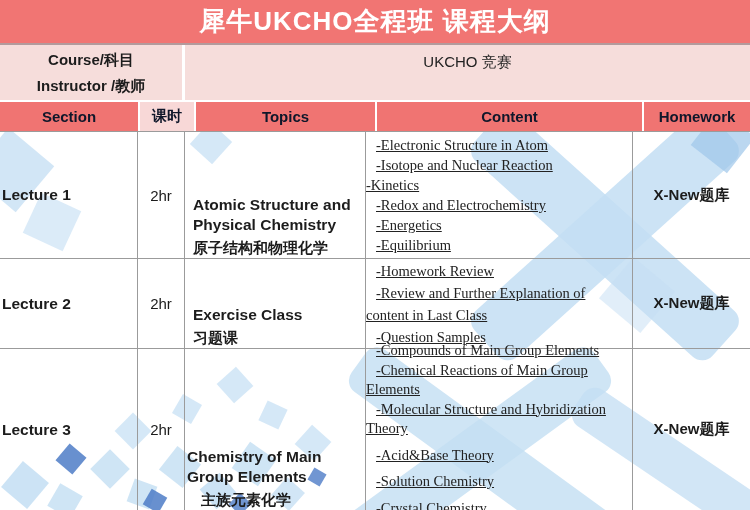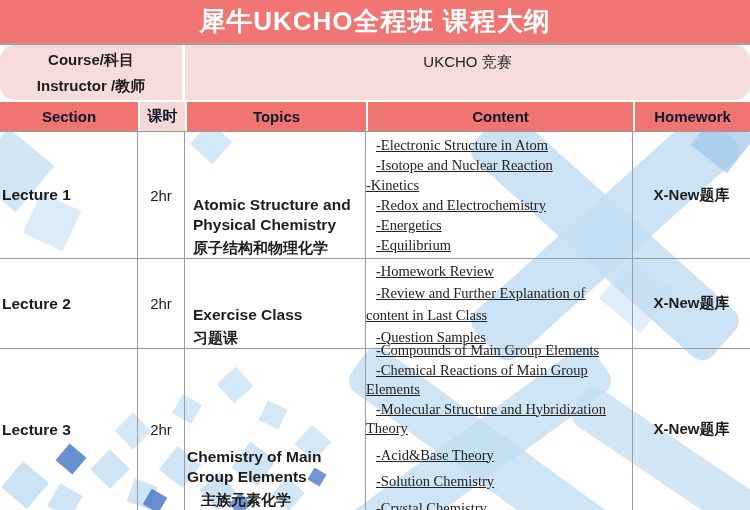--- a/index.html
+++ b/index.html
@@ -25,40 +25,40 @@
   #table { position:relative; z-index:1; width:750px; height:510px; display:flex; flex-direction:column; }
 
   
   .title-bar {
     height:45px; background:#f17573; border-bottom:2px solid #b39a9c;
     display:flex; align-items:center; justify-content:center;
   }
   .title-bar span { color:#ffffff; font-size:26px; font-weight:bold; letter-spacing:1px; }
 
   
-  .info { height:55px; display:flex; background:#f6dddb;border-radius:15px; }
+  .info { height:55px; display:flex; background:#f6dddb; }
   .info-left {
     width:185px; border-right:3px solid #ffffff;
     display:flex; flex-direction:column; justify-content:center; align-items:center;
     font-weight:bold; font-size:15px; line-height:26px;
   }
   .info-right {
     flex:1; display:flex; justify-content:center; align-items:flex-start;
     padding-top:8px; font-size:15px; color:#222;
   }
 
   
   .cols { height:31px; border-top:2px solid #ffffff; display:flex; }
   .cols > div {
     background:#f07472; display:flex; align-items:center; justify-content:center;
     font-weight:bold; font-size:15px; color:#0f172a;
   }
   .cols > div + div { border-left:2px solid #ffffff; }
   .col-section { width:138px; }
-  .col-hours   { width:47px; background:#f8d8d7 !important; }
+  .col-hours   { width:56px; background:#f8d8d7 !important; }
   .col-topics  { width:181px; }
   .col-content { width:267px; }
   .col-homework{ flex:1; }
 
   
   .row { display:flex; border-top:1px solid #9b9b9b; }
   .row-1 { height:127px; }
   .row-2 { height:90px; }
   .row-3 { height:162px; }
   .cell { height:100%; }

